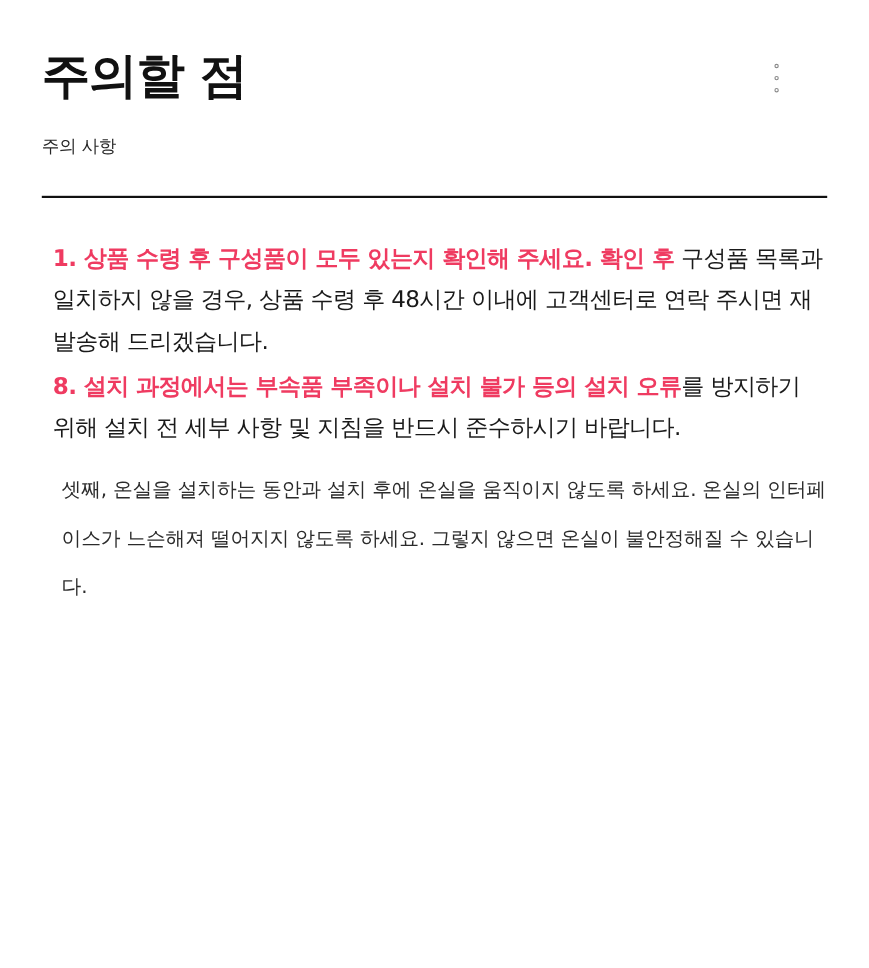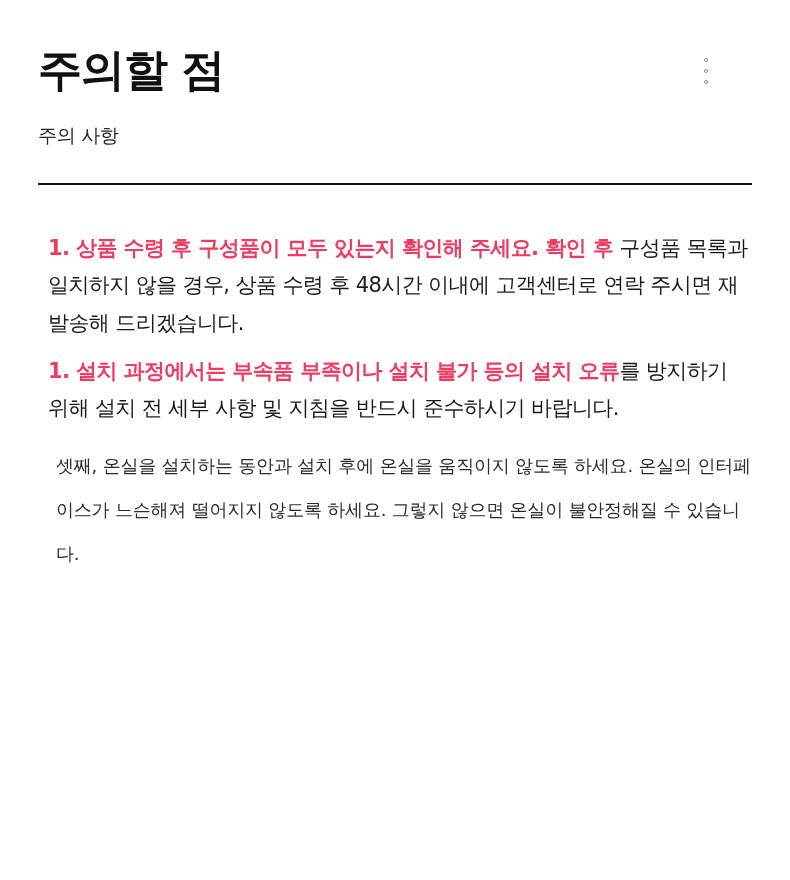--- a/index.html
+++ b/index.html
@@ -30,21 +30,21 @@
   .page-title {
     font-size: 44px;
     font-weight: bold;
     letter-spacing: -1px;
     line-height: 1.2;
     margin: 0;
     color: #111111;
   }
   .subtitle {
     margin-top: 26px;
-    font-size: 19px;
+    font-size: 16px;
     color: #262626;
     letter-spacing: -0.3px;
   }
   .kebab-menu {
     position: absolute;
     top: 58px;
     right: 38px;
     width: 16px;
     display: flex;
     flex-direction: column;
@@ -70,21 +70,21 @@
   }
 
   
   .content {
     padding-top: 34px;
   }
   .para {
     font-size: 21px;
     line-height: 1.78;
     letter-spacing: -0.6px;
-    margin: 11px 0 4px 0;
+    margin: 3px 0 4px 0;
     color: #1a1a1a;
     padding-left: 10px;
   }
   .para .hl {
     color: #ef3b61;
     font-weight: bold;
   }
   .para.small {
     font-size: 18px;
     line-height: 2.45;
@@ -116,21 +116,21 @@
 
   <div class="divider"></div>
 
   <div class="content">
 
     <p class="para">
       <span class="hl">1. 상품 수령 후 구성품이 모두 있는지 확인해 주세요. 확인 후</span><span> 구성품 목록과 일치하지 않을 경우, 상품 수령 후 48시간 이내에 고객센터로 연락 주시면 재발송해 드리겠습니다.</span>
     </p>
 
     <p class="para">
-      <span class="hl">1. 설치 과정에서는 부속품 부족이나 설치 불가 등의 설치 오류</span><span>를 방지하기 위해 설치 전 세부 사항 및 지침을 반드시 준수하시기 바랍니다.</span>
+      <span class="hl">8. 설치 과정에서는 부속품 부족이나 설치 불가 등의 설치 오류</span><span>를 방지하기 위해 설치 전 세부 사항 및 지침을 반드시 준수하시기 바랍니다.</span>
     </p>
 
     <p class="para small">
       <span>셋째, 온실을 설치하는 동안과 설치 후에 온실을 움직이지 않도록 하세요. 온실의 인터페이스가 느슨해져 떨어지지 않도록 하세요. 그렇지 않으면 온실이 불안정해질 수 있습니다.</span>
     </p>
 
 
   </div>
 </div>
 

